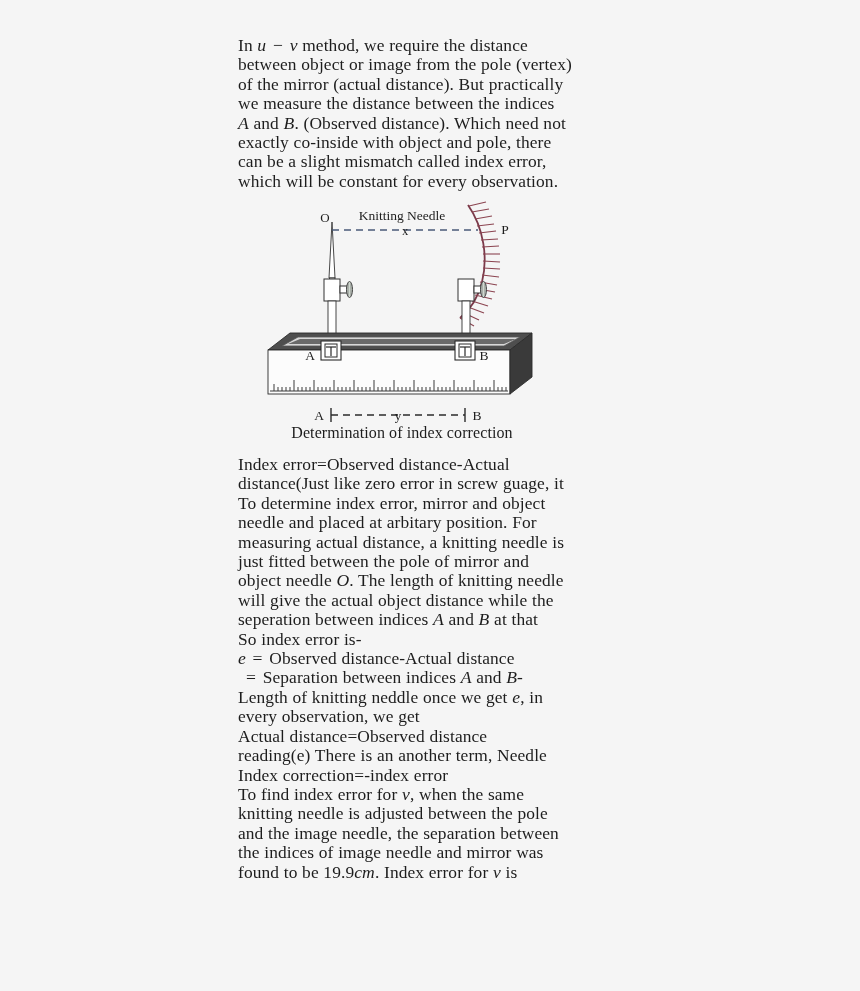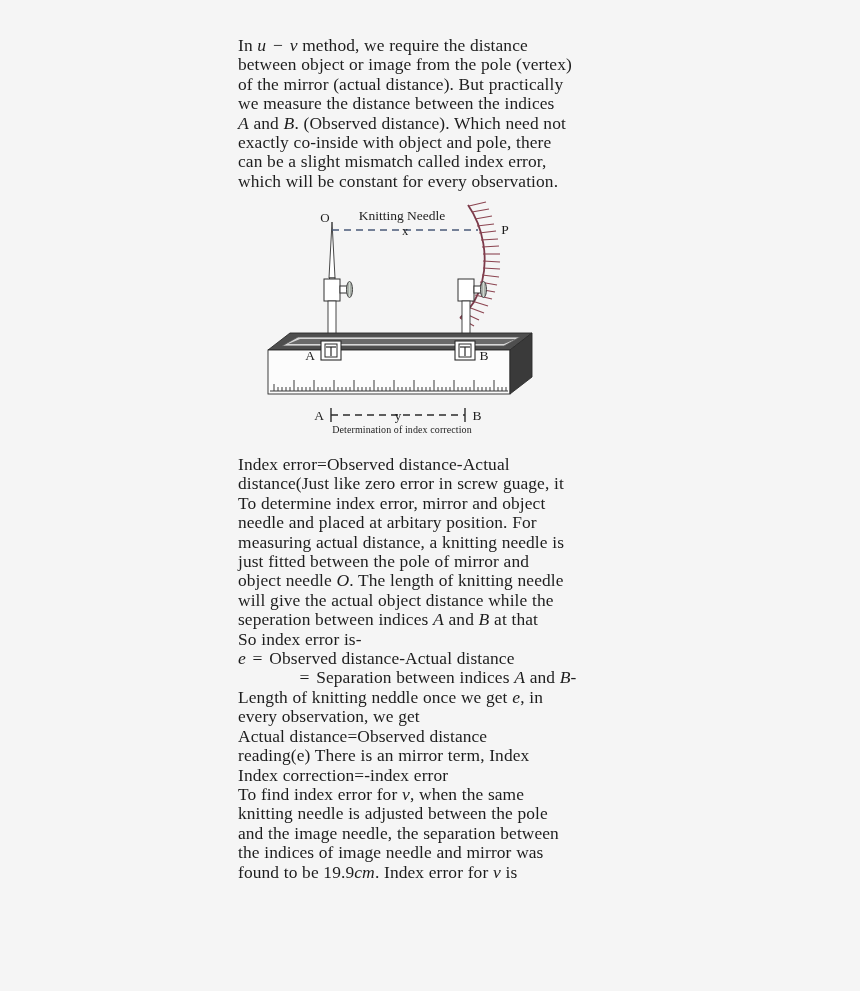--- a/index.html
+++ b/index.html
@@ -46,21 +46,20 @@
     font-family: "Liberation Serif", "DejaVu Serif", serif;
     font-style: italic;
     font-size: 17.6px;
   }
   .mop {
     font-style: normal;
     padding: 0 2px;
   }
   .eqline {
     padding-left: 0px;
-    text-align: center;
   }
   .eqline.indent {
     padding-left: 6px;
   }
 
   
   #figure {
     position: absolute;
     left: 262px;
     top: 200px;
@@ -73,21 +72,21 @@
   .fig-label {
     font-family: "Liberation Serif", "DejaVu Serif", serif;
     fill: #1d1d1d;
   }
   .caption {
     position: absolute;
     left: 0;
     top: 224px;
     width: 280px;
     text-align: center;
-    font-size: 10px;
+    font-size: 16px;
     color: #1d1d1d;
     letter-spacing: 0.1px;
   }
 </style>
 </head>
 <body>
 
 <div id="page">
 
   <div class="text-col" id="intro-block">
@@ -290,21 +289,21 @@
       <div class="para"><span>just fitted between the pole of mirror and</span></div>
       <div class="para"><span>object needle </span><span class="mi">O</span><span>. The length of knitting needle</span></div>
       <div class="para"><span>will give the actual object distance while the</span></div>
       <div class="para"><span>seperation between indices </span><span class="mi">A</span><span> and </span><span class="mi">B</span><span> at that</span></div>
       <div class="para"><span>So index error is-</span></div>
       <div class="para"><span class="mi">e</span><span class="mi mop"> = </span><span>Observed distance-Actual distance</span></div>
       <div class="para eqline indent"><span class="mi mop"> = </span><span> Separation between indices </span><span class="mi">A</span><span> and </span><span class="mi">B</span><span>-</span></div>
       <div class="para"><span>Length of knitting neddle once we get </span><span class="mi">e</span><span>, in</span></div>
       <div class="para"><span>every observation, we get</span></div>
       <div class="para"><span>Actual distance=Observed distance</span></div>
-      <div class="para"><span>reading(e) There is an mirror term, Index</span></div>
+      <div class="para"><span>reading(e) There is an another term, Needle</span></div>
       <div class="para"><span>Index correction=-index error</span></div>
       <div class="para"><span>To find index error for </span><span class="mi">v</span><span>, when the same</span></div>
       <div class="para"><span>knitting needle is adjusted between the pole</span></div>
       <div class="para"><span>and the image needle, the separation between</span></div>
       <div class="para"><span>the indices of image needle and mirror was</span></div>
       <div class="para"><span>found to be </span><span>19.9</span><span class="mi">cm</span><span>. Index error for </span><span class="mi">v</span><span> is</span></div>
     </div>
 
 </div>
 

